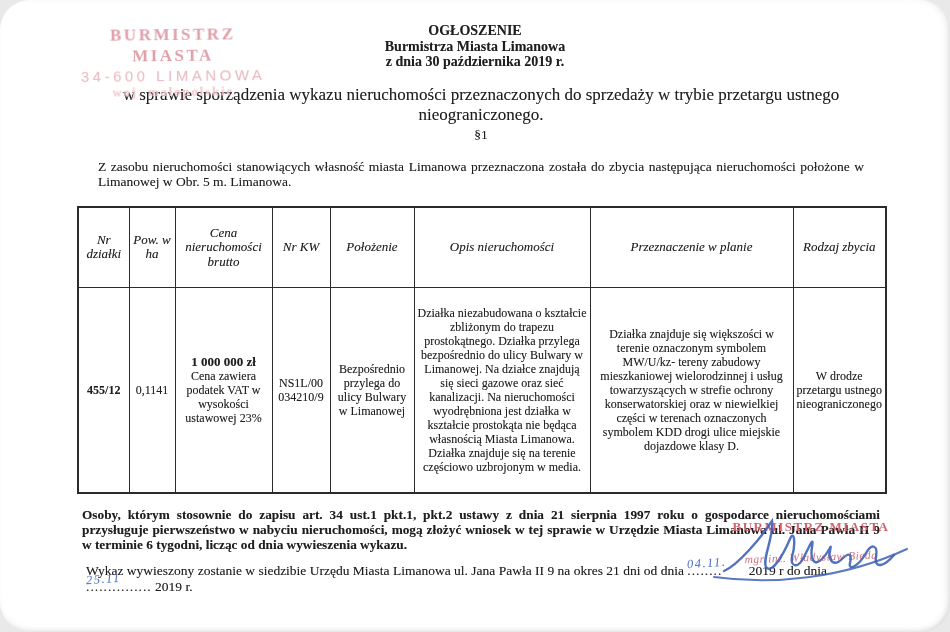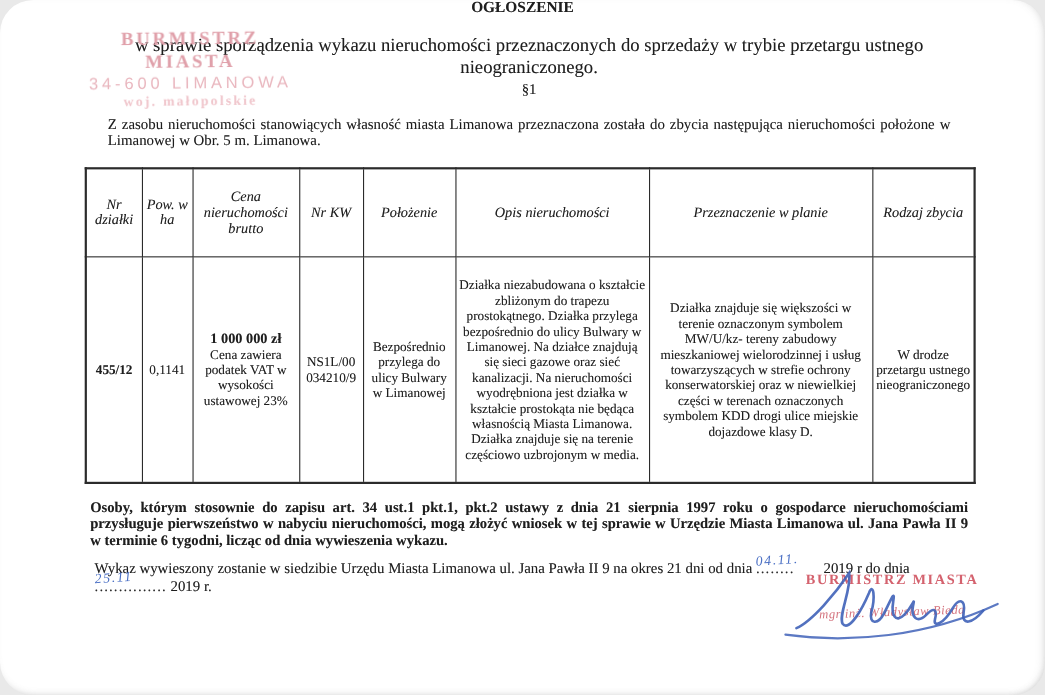--- a/index.html
+++ b/index.html
@@ -24,21 +24,21 @@
     filter:blur(.4px);
     text-shadow:none;
     line-height:1.25;
     pointer-events:none;
   }
   .top-stamp .l1{font-size:17px;font-weight:bold;letter-spacing:2.5px;color:#e0a0aa;}
   .top-stamp .l2{font-size:15px;letter-spacing:3.5px;color:#e9b6be;font-family:"Liberation Sans",sans-serif;}
   .top-stamp .l3{font-size:12.5px;letter-spacing:2px;color:#f0c6cc;font-weight:bold;}
 
   
-  .header{text-align:center;font-weight:bold;font-size:14px;line-height:15.5px;}
+  .header{padding-top:23px;text-align:center;font-weight:bold;font-size:14px;line-height:15.5px;}
 
   .subject{margin:15px 0 0 0;text-align:center;font-size:17px;}
   .intro{margin:17px 0 0 0;text-align:justify;font-size:13.5px;line-height:15.5px;}
   .section-sym{margin-top:2px;text-align:center;font-size:13.5px;}
   .section-text{margin:16px;text-align:justify;font-size:13.5px;line-height:15.5px;}
 
   
   table.prop{
     border-collapse:collapse;
     table-layout:fixed;
@@ -103,20 +103,22 @@
 <div class="doc">
 
   <div class="top-stamp">
     <div class="l1">BURMISTRZ MIASTA</div>
     <div class="l2">34-600 LIMANOWA</div>
     <div class="l3">woj. małopolskie</div>
   </div>
 
   <div class="header">
     <div>OGŁOSZENIE</div>
+    <div>Burmistrza Miasta Limanowa</div>
+    <div>z dnia 30 października 2019 r.</div>
   </div>
 
   <div class="content">
     <p class="subject">w sprawie sporządzenia wykazu nieruchomości przeznaczonych do sprzedaży w trybie przetargu ustnego nieograniczonego.</p>
 
 
     <div class="section-sym">§1</div>
 
     <p class="section-text">Z zasobu nieruchomości stanowiących własność miasta Limanowa przeznaczona została do zbycia następująca nieruchomości położone w Limanowej w Obr. 5 m. Limanowa.</p>
 

